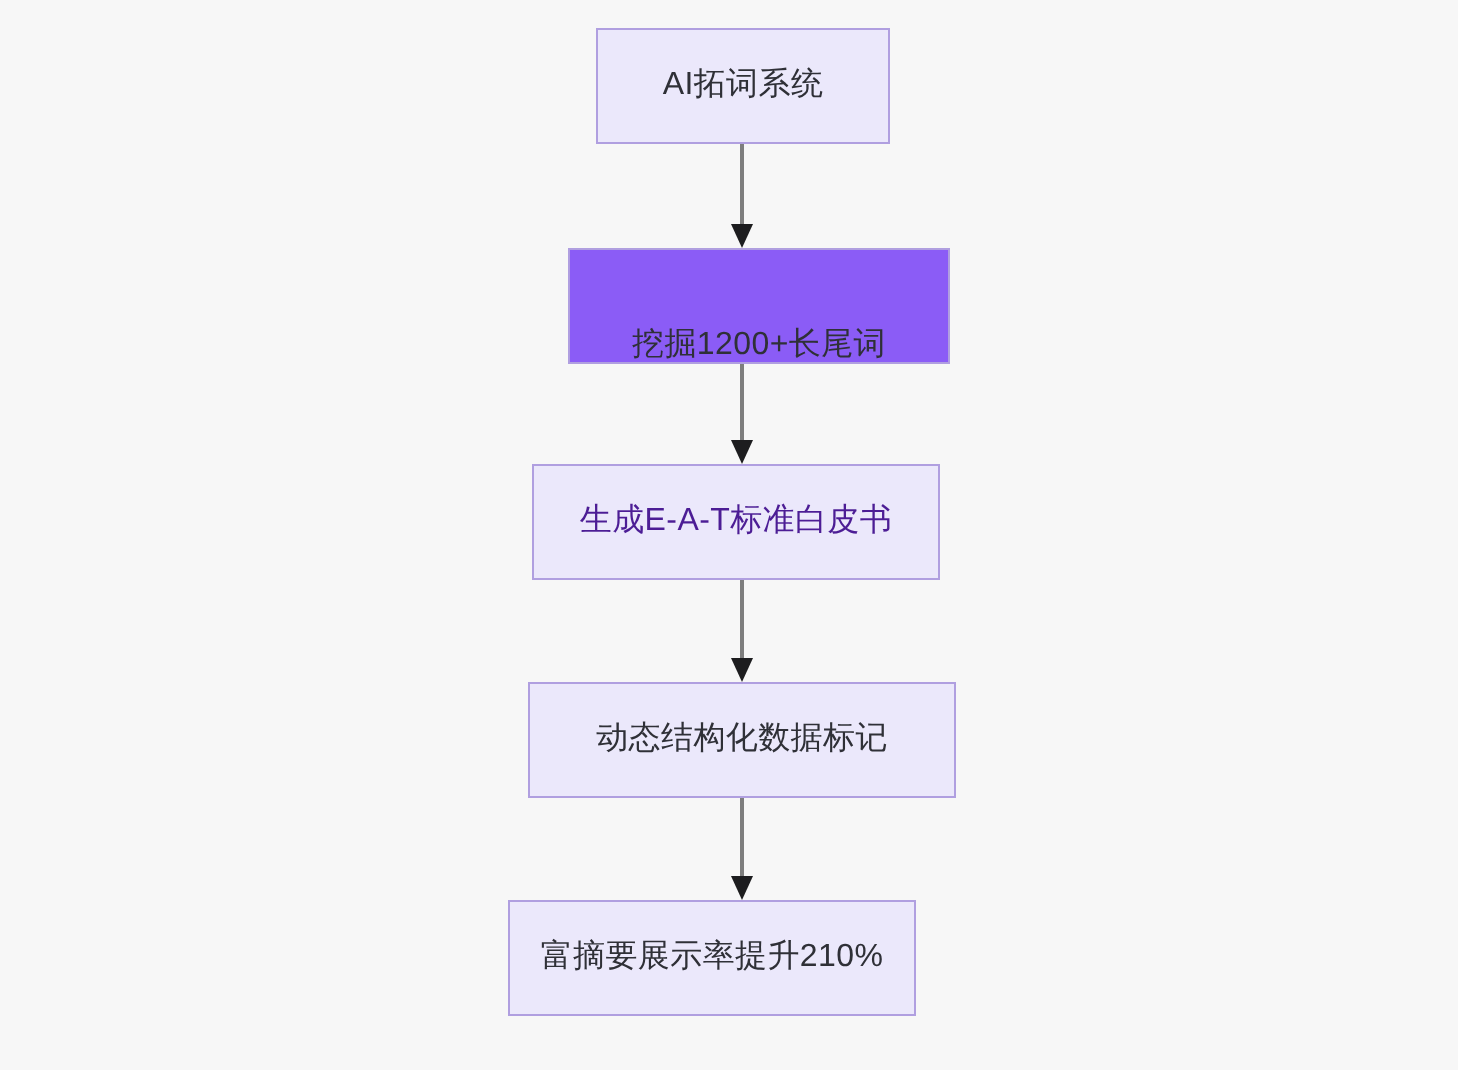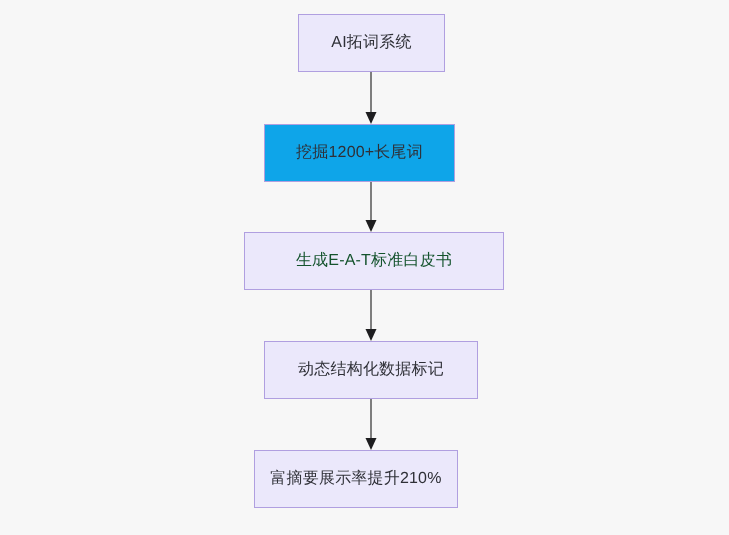--- a/index.html
+++ b/index.html
@@ -80,25 +80,25 @@
     <g>
       <line class="edge-line" x1="371" y1="399" x2="371" y2="442" style="stroke: rgb(126, 126, 126);"></line>
       <polygon class="edge-head" points="371,450 365.5,438 376.5,438" style="fill: rgb(29, 29, 31);"></polygon>
     </g>
   </svg>
 
   <div class="node" id="node-n1" style="left: 298px; top: 14px; width: 147px; height: 58px; background: rgb(235, 232, 251); border-color: rgb(176, 159, 224); color: rgb(47, 48, 55);">
     <span class="node-label">AI拓词系统</span>
   </div>
 
-  <div class="node" id="node-n2" style="left: 264px; top: 124px; width: 191px; height: 58px; background: #0ea5e9; border-color: rgb(176, 159, 224); color: rgb(47, 48, 55);">
+  <div class="node" id="node-n2" style="left: 284px; top: 124px; width: 191px; height: 58px; background: #8b5cf6; border-color: rgb(176, 159, 224); color: rgb(47, 48, 55); align-items: flex-end;">
     <span class="node-label">挖掘1200+长尾词</span>
   </div>
 
-  <div class="node" id="node-n3" style="left: 244px; top: 232px; width: 260px; height: 58px; background: rgb(235, 232, 251); border-color: rgb(176, 159, 224); color: #14532d;">
+  <div class="node" id="node-n3" style="left: 266px; top: 232px; width: 204px; height: 58px; background: rgb(235, 232, 251); border-color: rgb(176, 159, 224); color: #4c1d95;">
     <span class="node-label">生成E-A-T标准白皮书</span>
   </div>
 
   <div class="node" id="node-n4" style="left: 264px; top: 341px; width: 214px; height: 58px; background: rgb(235, 232, 251); border-color: rgb(176, 159, 224); color: rgb(47, 48, 55); font-family: Liberation Mono, monospace;">
     <span class="node-label">动态结构化数据标记</span>
   </div>
 
   <div class="node" id="node-n5" style="left: 254px; top: 450px; width: 204px; height: 58px; background: rgb(235, 232, 251); border-color: rgb(176, 159, 224); color: rgb(47, 48, 55);">
     <span class="node-label">富摘要展示率提升210%</span>
   </div>

